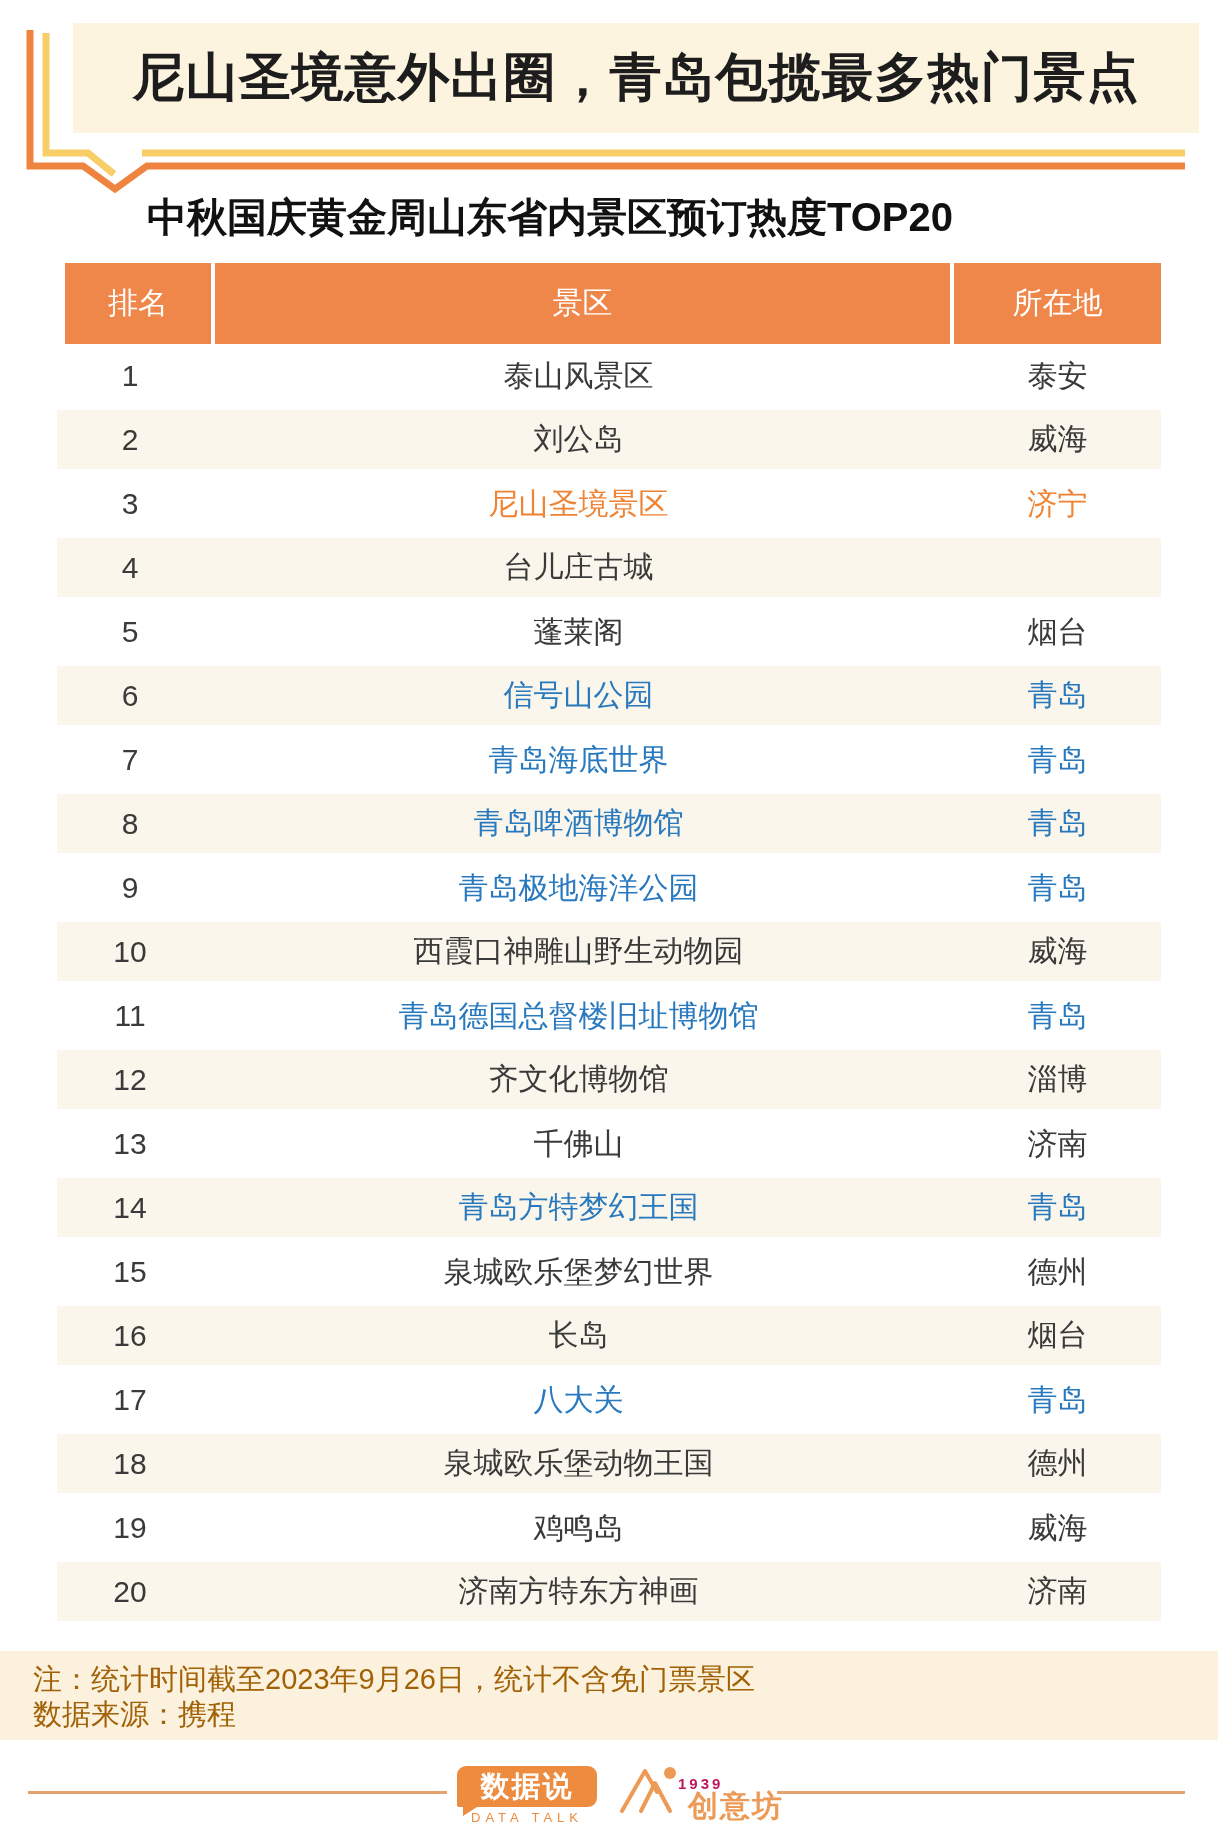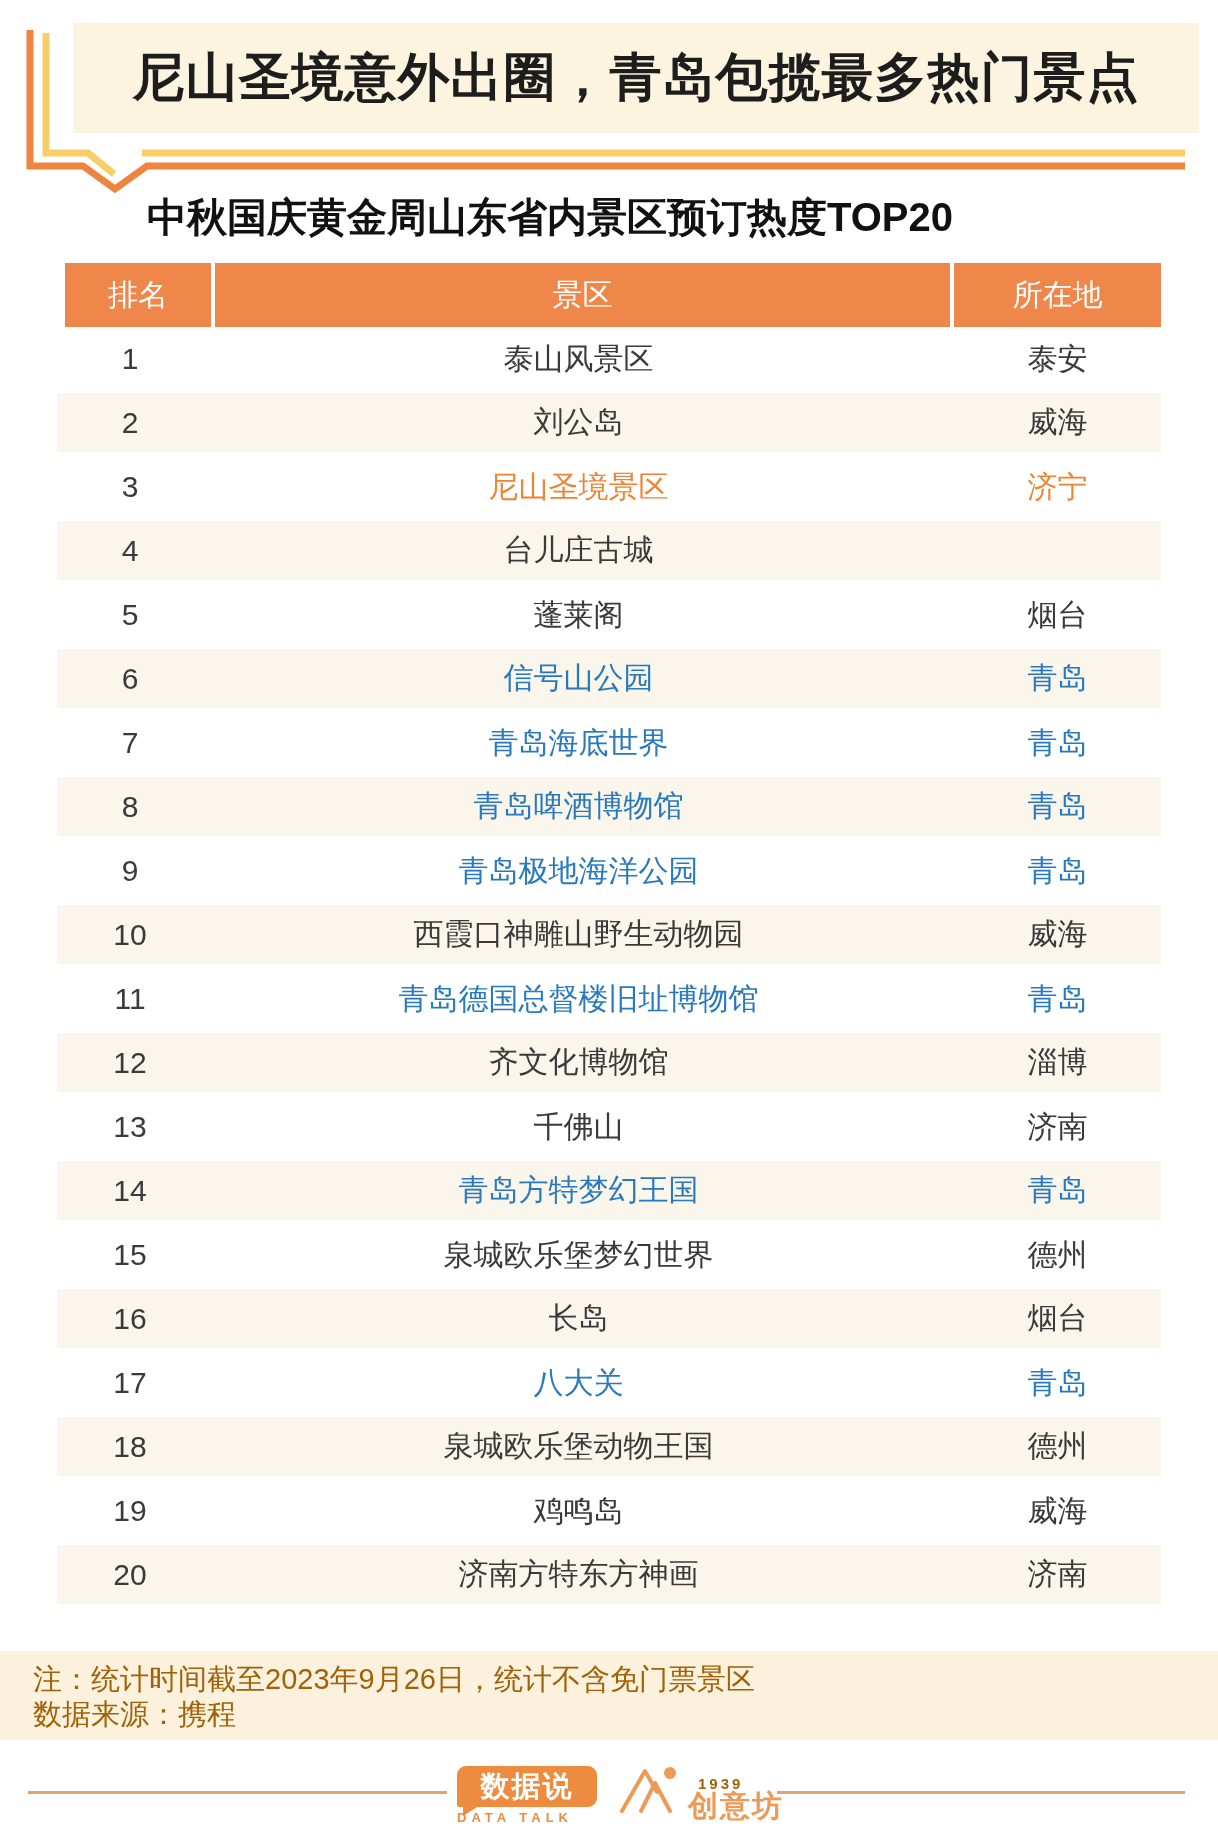--- a/index.html
+++ b/index.html
@@ -31,21 +31,21 @@
   .title-box h1{
     font-size:52px;font-weight:900;color:#1d1d1d;letter-spacing:1px;white-space:nowrap;
   }
   .subtitle{
     position:absolute;left:0;top:190px;width:1100px;text-align:center;
     font-size:40px;font-weight:700;color:#111;
   }
   
   .rank-table{position:absolute;left:57px;top:263px;width:1104px;}
   .thead{
-    display:grid;grid-template-columns:146px 1fr 207px;column-gap:4px;height:64px;padding-left:8px;
+    display:grid;grid-template-columns:146px 1fr 207px;column-gap:4px;height:81px;padding-left:8px;
   }
   .thead .th{
     background:var(--header-orange);color:#fff;font-size:30px;font-weight:400;
     display:flex;align-items:center;justify-content:center;
   }
   .data-row{
     display:grid;grid-template-columns:146px 1fr 207px;column-gap:4px;height:64px;
   }
   .data-row:nth-child(even){
     background:var(--row-beige);
@@ -71,26 +71,26 @@
     position:absolute;left:457px;top:1766px;width:140px;height:41px;
     background:var(--logo-orange);border-radius:9px 9px 9px 2px;
     display:flex;align-items:center;justify-content:center;
     color:#fff;font-size:29px;font-weight:700;letter-spacing:2px;
   }
   .logo-bubble::after{
     content:"";position:absolute;left:6px;bottom:-9px;
     border-left:14px solid var(--logo-orange);border-bottom:9px solid transparent;
   }
   .logo-sub{
-    position:absolute;left:457px;top:1810px;width:140px;text-align:left;
-    color:var(--logo-orange);font-size:13px;letter-spacing:5px;font-weight:700;
+    position:absolute;left:457px;top:1810px;width:140px;text-align:center;
+    color:var(--logo-orange);font-size:13px;letter-spacing:5px;font-weight:400;
   }
   .mountain-svg{position:absolute;left:616px;top:1762px;}
   .logo2-year{
-    position:absolute;left:698px;top:1775px;color:#a16207;
+    position:absolute;left:678px;top:1775px;color:#be185d;
     font-size:15px;letter-spacing:3px;font-weight:700;
   }
   .logo2-text{
     position:absolute;left:688px;top:1786px;color:#EC9A55;
     font-size:30px;font-weight:900;letter-spacing:2px;
   }
 </style>
 </head>
 <body>
 

